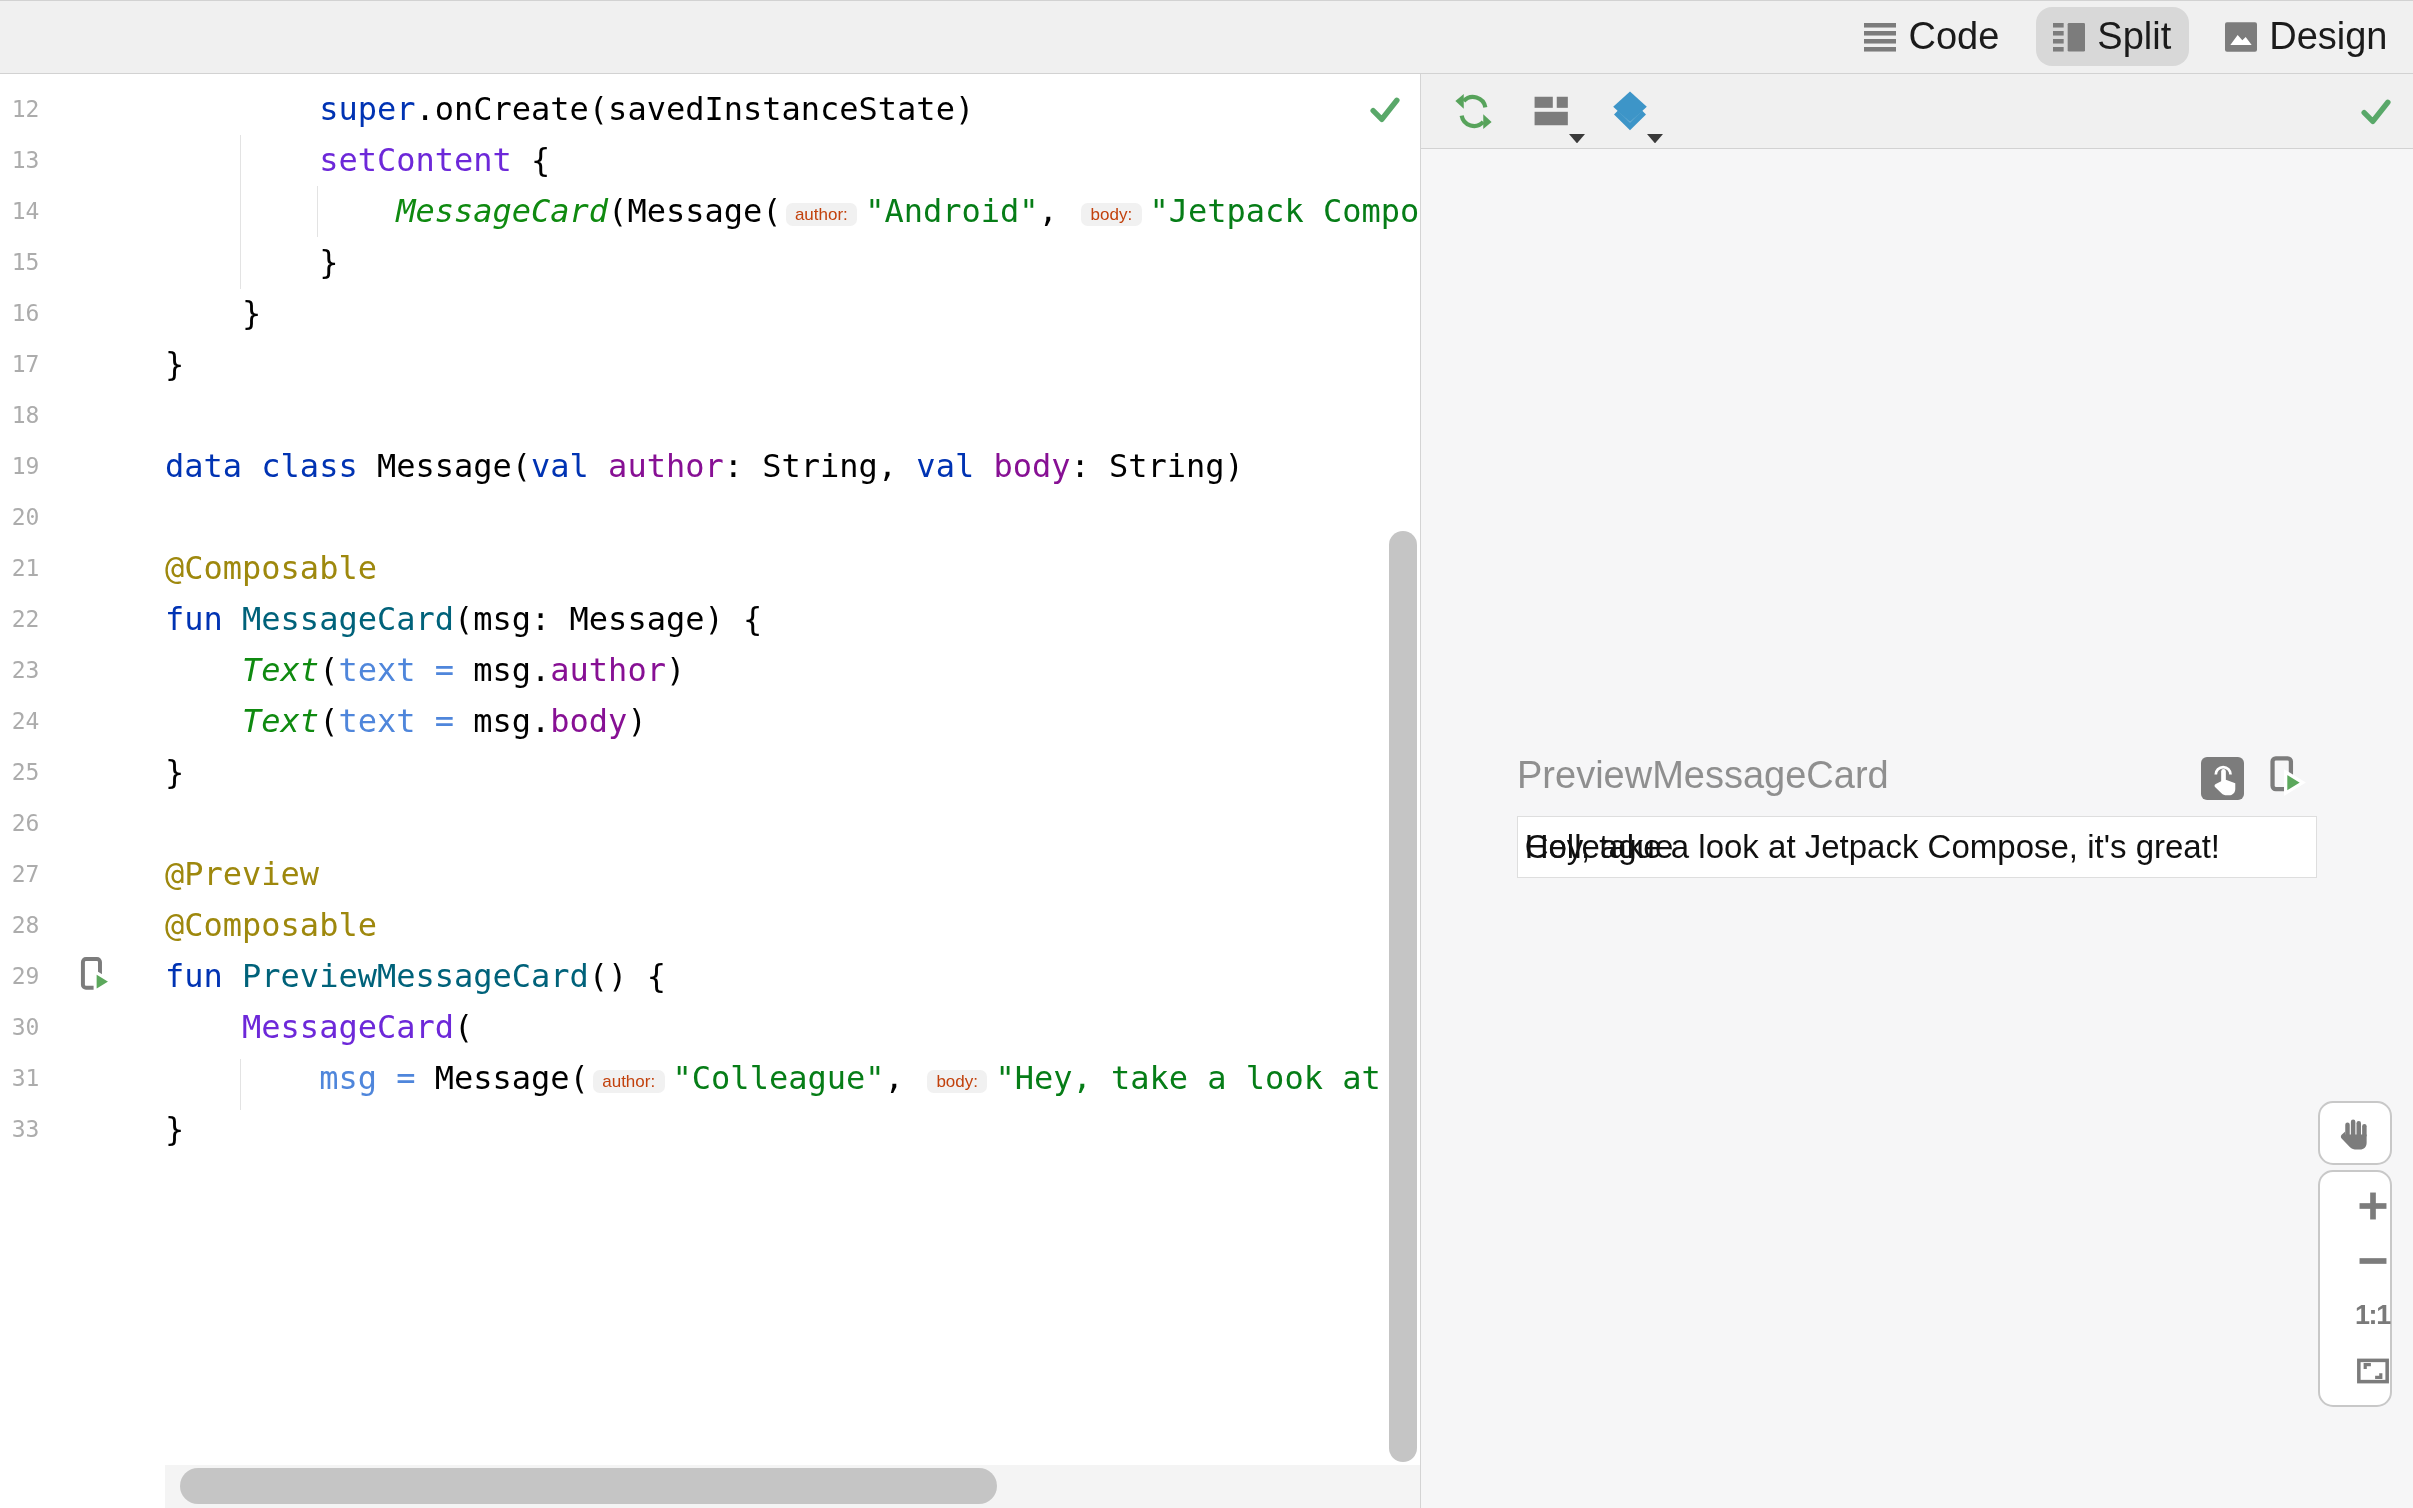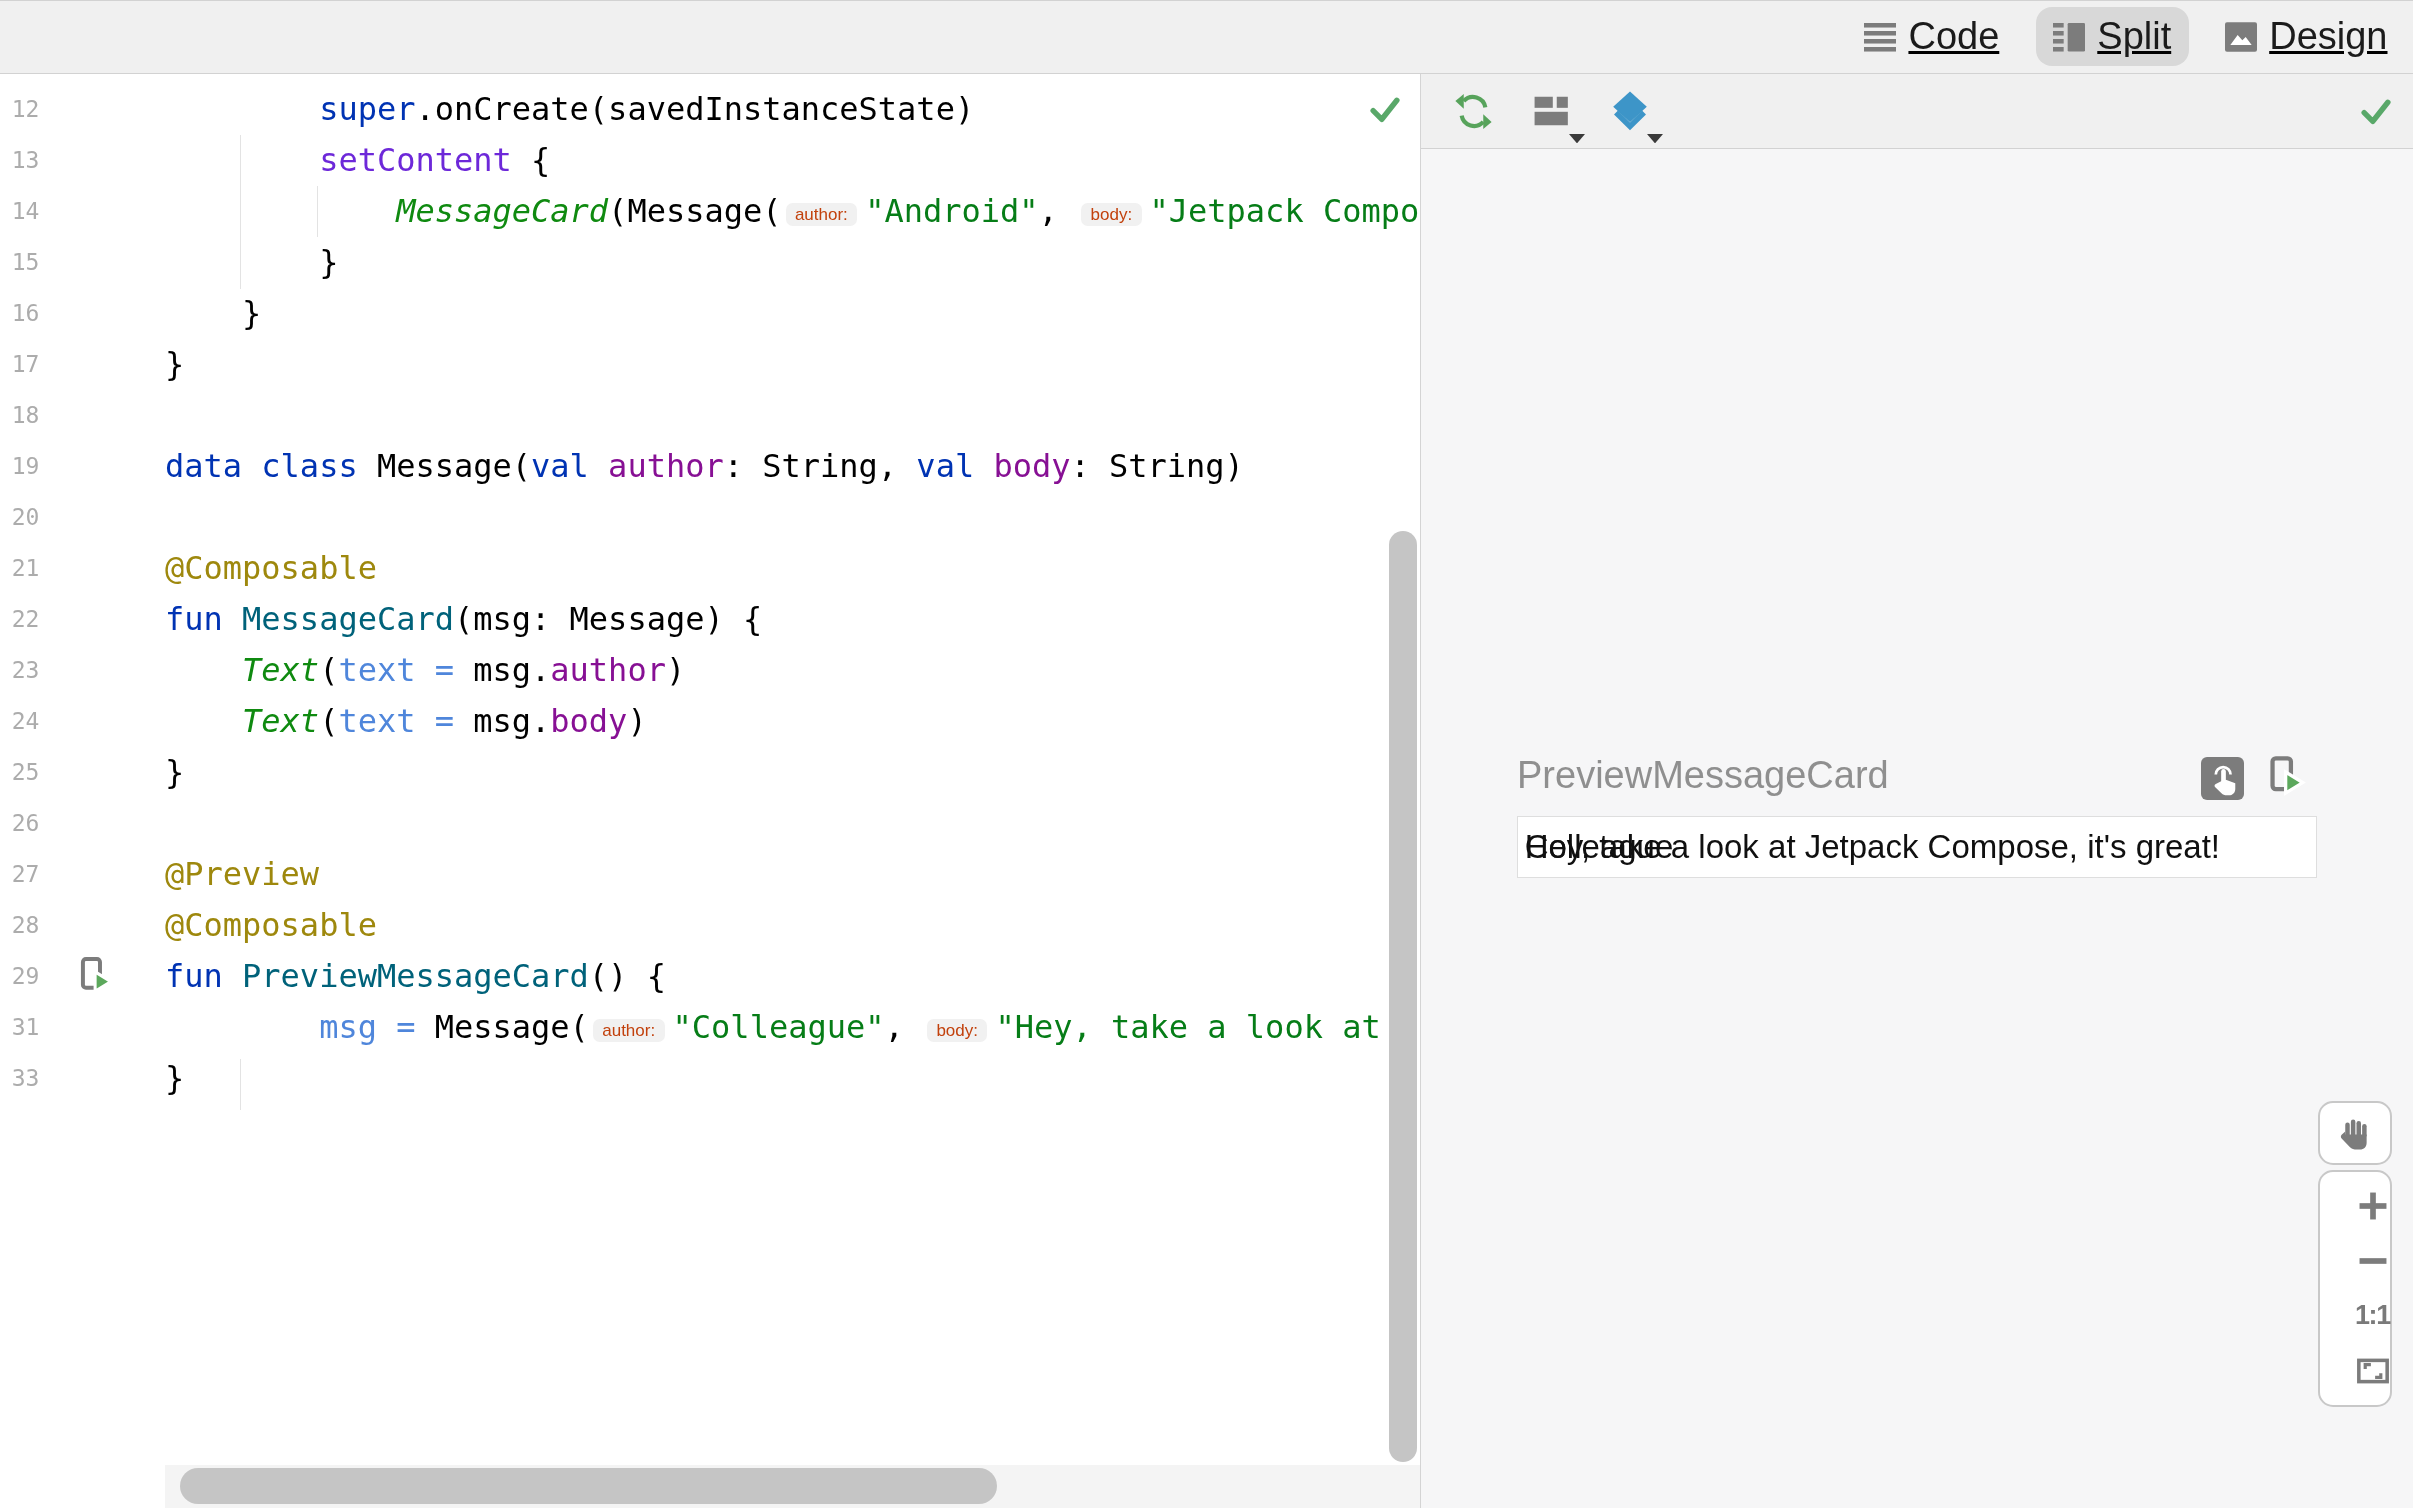--- a/index.html
+++ b/index.html
@@ -6,21 +6,21 @@
   html,body { margin:0; padding:0; }
   body {
     width:2413px; height:1508px; overflow:hidden; background:#ffffff;
     font-family:"Liberation Sans", sans-serif; position:relative;
   }
   
   .topbar {
     position:absolute; left:0; top:0; width:2413px; height:74px;
     background:#F0F0F0; border-top:1.3px solid #D2D2D2; border-bottom:1.3px solid #D2D2D2;
   }
-  .tabs { position:absolute; right:8px; top:0; height:71px; display:flex; align-items:center; gap:19px;text-decoration:underline; }
+  .tabs { position:absolute; right:8px; top:0; height:71px; display:flex; align-items:center; gap:19px; }
   .tab { display:flex; align-items:center; gap:12px; font-size:38px; color:#1B1B1B; padding:8px 17.5px; border-radius:16px; cursor:default; }
   .tab.selected { background:#D8D8D8; }
   .tab svg { display:block; }
   
   .editor { position:absolute; left:0; top:74px; width:1420px; height:1434px; background:#fff; overflow:hidden; }
   #code-area { position:absolute; left:0; top:9.4px; width:1420px; }
   .crow { display:flex; height:51px; align-items:center; }
   .ln { flex:0 0 51px; text-align:center; font-family:"DejaVu Sans Mono",monospace; font-size:23px; color:#ACACAC; }
   .gut { flex:0 0 114px; position:relative; height:100%; }
   .gut svg { position:absolute; left:24px; top:6px; }
@@ -207,20 +207,25 @@
         <div class="ln">29</div>
         <div class="gut">
           <svg width="39" height="39" viewBox="0 0 64 64">
     <rect x="13" y="5" width="28" height="47" rx="5" fill="none" stroke="#7C7C7C" stroke-width="6.5"></rect>
     <polygon points="33,26 33,58 59,42" fill="#5CA85C" stroke="#FFFFFF" stroke-width="5"></polygon>
   </svg>
         </div>
         <div class="ctext"><span class="c-kw">fun</span><span class="c-pl"> </span><span class="c-de">PreviewMessageCard</span><span class="c-pl">() {</span></div>
       </div>
       <div class="crow">
+        <div class="ln">30</div>
+        <div class="gut"></div>
+        <div class="ctext"><span class="c-pl">    </span><span class="c-ca">MessageCard</span><span class="c-pl">(</span></div>
+      </div>
+      <div class="crow">
         <div class="ln">31</div>
         <div class="gut"></div>
         <div class="ctext"><span class="c-pl">        </span><span class="c-na">msg = </span><span class="c-pl">Message(</span><span class="c-hint">author:</span><span class="c-st">"Colleague"</span><span class="c-pl">, </span><span class="c-hint">body:</span><span class="c-st">"Hey, take a look at Jetpack Compose, it's great!")</span></div>
       </div>
       <div class="crow">
         <div class="ln">33</div>
         <div class="gut"></div>
         <div class="ctext"><span class="c-pl">}</span></div>
       </div>
     </div>

